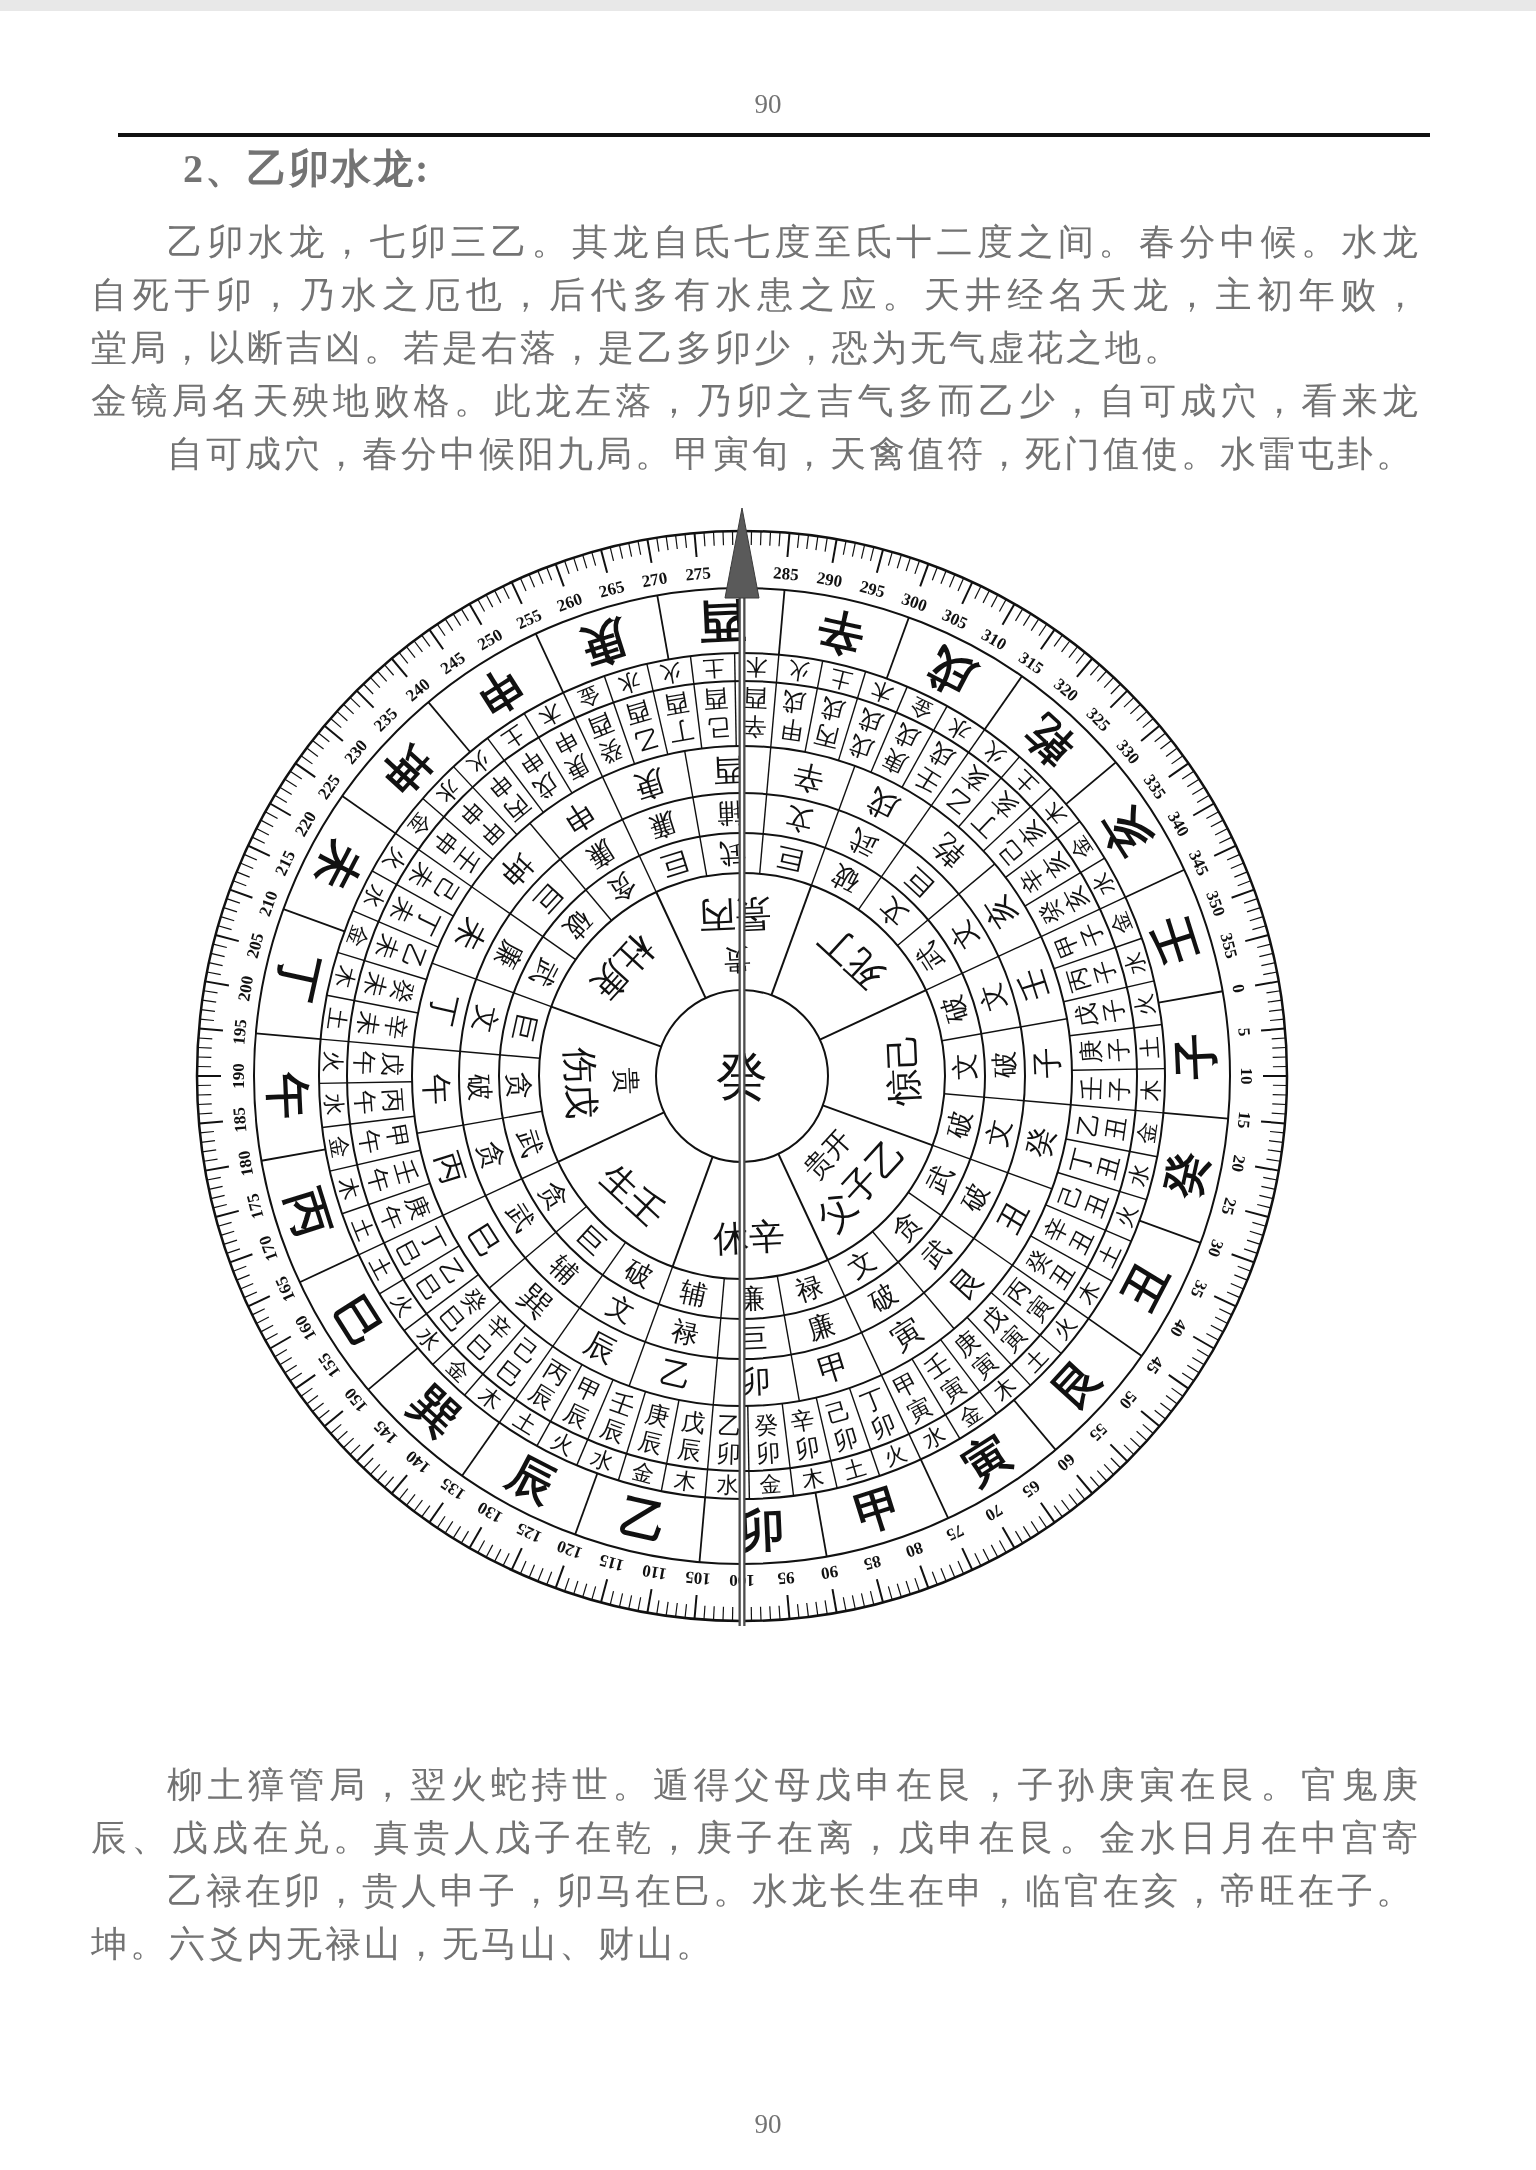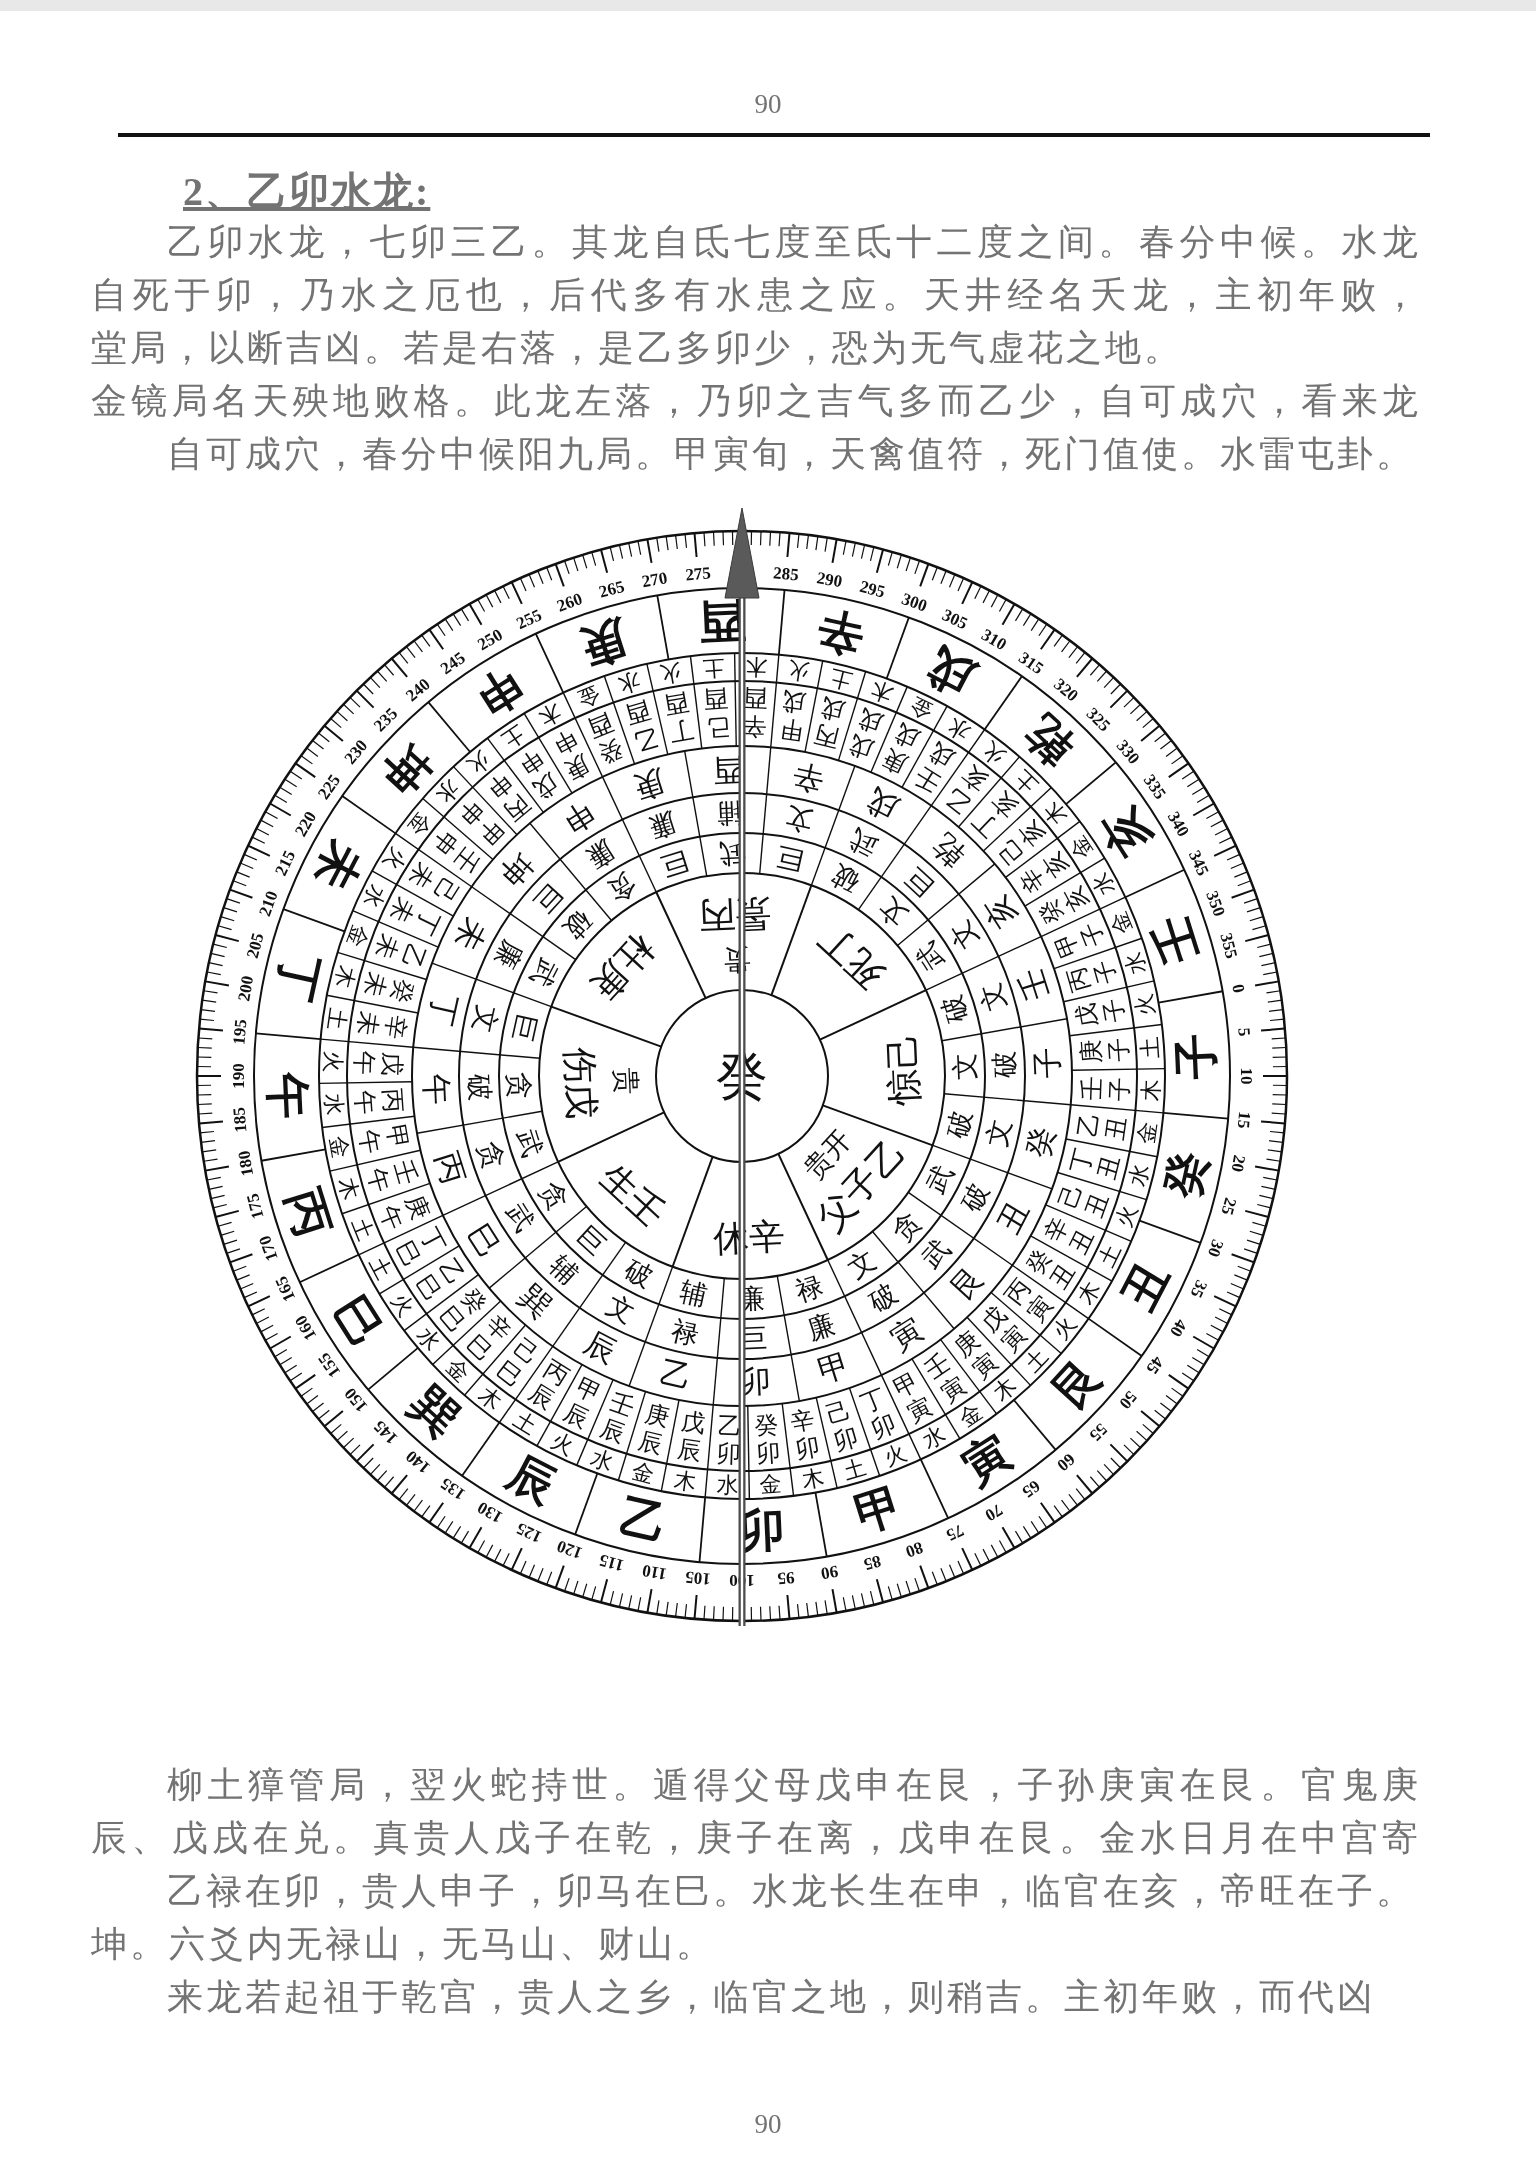--- a/index.html
+++ b/index.html
@@ -2,21 +2,21 @@
 <html><head>
 <meta charset="utf-8">
 <style>
   html,body{margin:0;padding:0;background:#e8e8e8;}
   .page{position:relative;width:1536px;height:2170px;background:#ffffff;margin:11px auto;
         font-family:"Liberation Serif","DejaVu Serif",serif;color:#737373;overflow:hidden;}
   .pagenum{position:absolute;left:0;width:100%;text-align:center;font-size:27px;}
   .pagenum.top{top:78px;}
   .pagenum.bottom{top:2098px;}
   .rule{position:absolute;left:118px;top:122px;width:1312px;height:4px;background:#111;}
-  .heading{position:absolute;left:183px;top:153px;font-size:40px;font-weight:bold;letter-spacing:2px;text-decoration:underline;}
+  .heading{position:absolute;left:183px;top:130px;font-size:40px;font-weight:bold;letter-spacing:2px;}
   .textblock{position:absolute;left:91px;width:1330px;}
   .tb1{top:205px;}
   .tb2{top:1748px;}
   .tline{font-size:36px;letter-spacing:3px;line-height:53px;height:53px;white-space:nowrap;}
   .tline.j{text-align:justify;text-align-last:justify;white-space:normal;}
   .tline.ind{text-indent:76px;}
   svg text{font-family:"Liberation Serif","DejaVu Serif",serif;fill:#111;}
   .luopan-wrap{position:absolute;left:152px;top:475px;width:1180px;height:1180px;}
 </style>
 </head>
@@ -913,17 +913,16 @@
           <polygon points="0,-568 -17,-478 17,-478" fill="#5a5a5a" stroke="#3c3c3c" stroke-width="1"></polygon>
         </g>
       </svg>
   </div>
 
   <div class="textblock tb2" id="textblock-lower">
       <div class="tline j ind">柳土獐管局，翌火蛇持世。遁得父母戊申在艮，子孙庚寅在艮。官鬼庚</div>
       <div class="tline j">辰、戊戌在兑。真贵人戊子在乾，庚子在离，戊申在艮。金水日月在中宫寄</div>
       <div class="tline ind">乙禄在卯，贵人申子，卯马在巳。水龙长生在申，临官在亥，帝旺在子。</div>
       <div class="tline">坤。六爻内无禄山，无马山、财山。</div>
-      <div class="tline ind">来龙若起祖于乾宫，贵人之乡，临官之地，则稍吉。主初年败，而代凶</div>
     </div>
 
   <div class="pagenum bottom">90</div>
 </div>
 
 </body></html>

